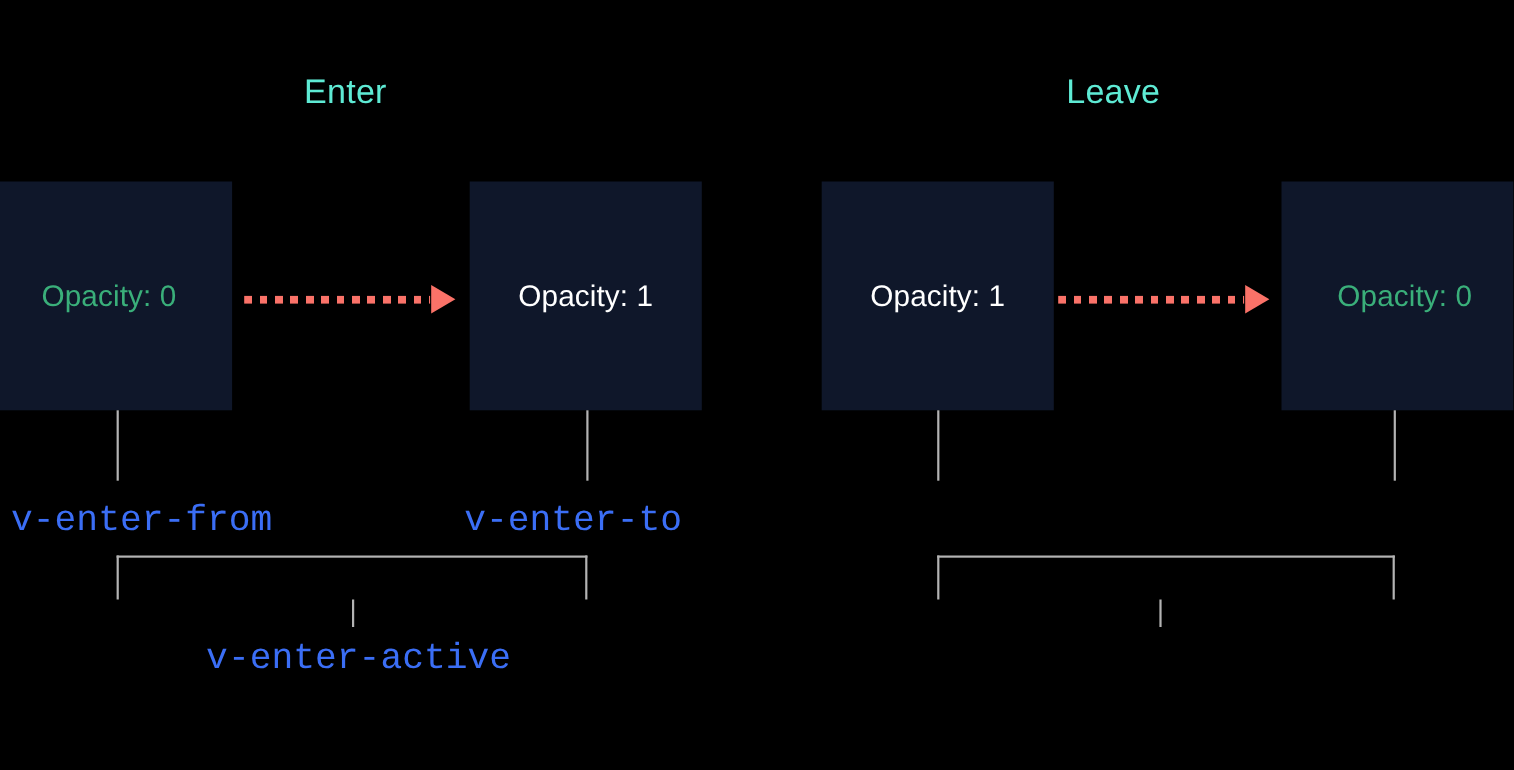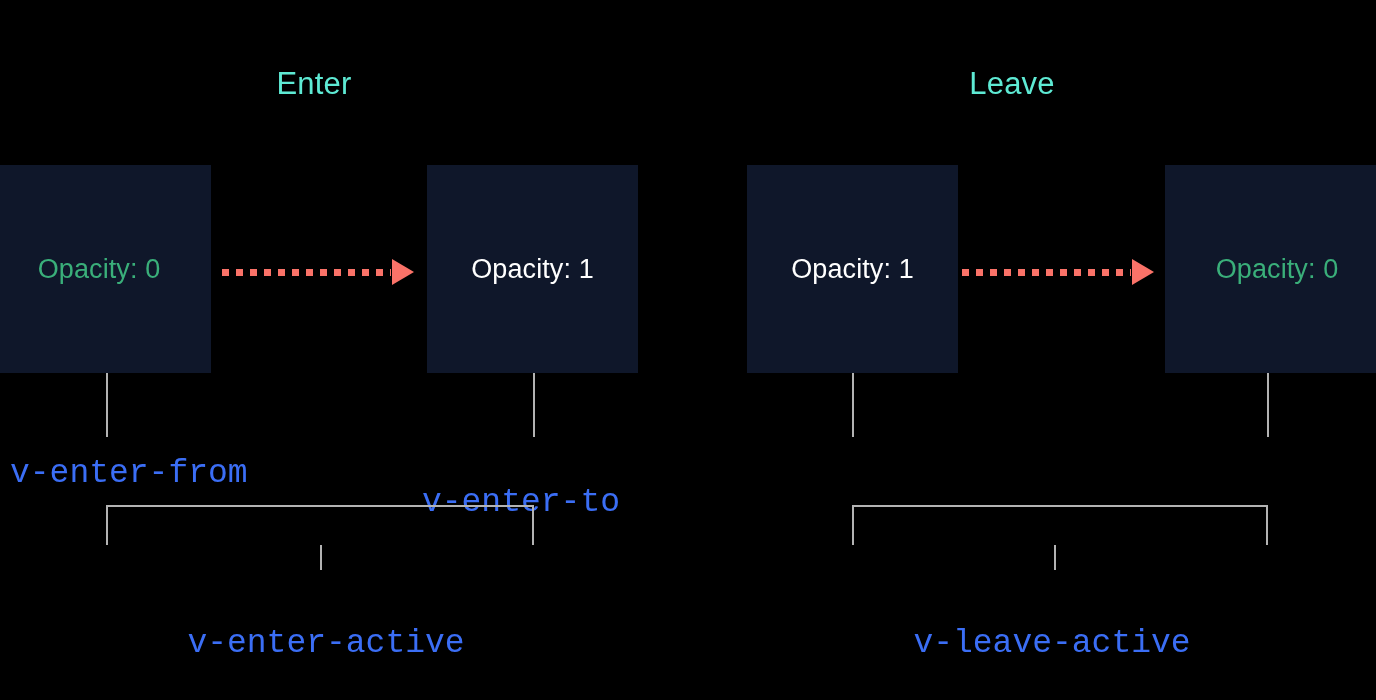--- a/index.html
+++ b/index.html
@@ -89,22 +89,22 @@
   
   .class-label {
     position: absolute;
     font-family: "Liberation Mono", "DejaVu Sans Mono", monospace;
     font-size: 33px;
     color: #3b6ef5;
     white-space: nowrap;
     letter-spacing: 0px;
   }
   .class-label.anchor-left { transform: none; }
-  .class-label.anchor-right { transform: translateX(-100%); margin-top: 29px; }
-  .class-label.anchor-center { transform: translateX(-50%); margin-top: 45px; }
+  .class-label.anchor-right { transform: translateX(-100%); }
+  .class-label.anchor-center { transform: translateX(-50%); }
 
   
   .bracket {
     position: absolute;
     height: 40px;
     border-top: 2px solid #b3b3b3;
     border-left: 2px solid #b3b3b3;
     border-right: 2px solid #b3b3b3;
     box-sizing: border-box;
   }
@@ -155,15 +155,14 @@
 
   <div class="class-label anchor-left" style="left:10px; top:455px;">v-enter-from</div>
   <div class="class-label anchor-right" style="left:620px; top:455px;">v-enter-to</div>
 
   <div class="bracket" style="left:106px; top:505px; width:428px; height:40px;"></div>
   <div class="bracket-stem" style="left:320px; top:545px; height:25px;"></div>
   <div class="class-label anchor-center" style="left:326px; top:580px;">v-enter-active</div>
 
   <div class="bracket" style="left:852px; top:505px; width:416px; height:40px;"></div>
   <div class="bracket-stem" style="left:1054px; top:545px; height:25px;"></div>
-  <div class="class-label anchor-center" style="left:1052px; top:580px;">v-leave-active</div>
 
 </div>
 
 </body></html>

